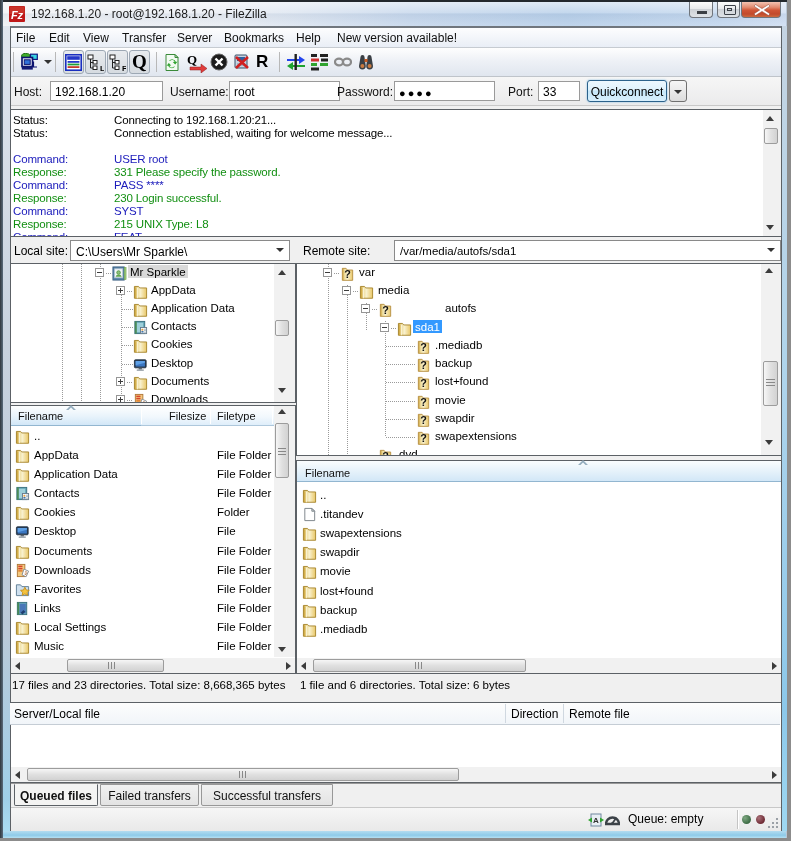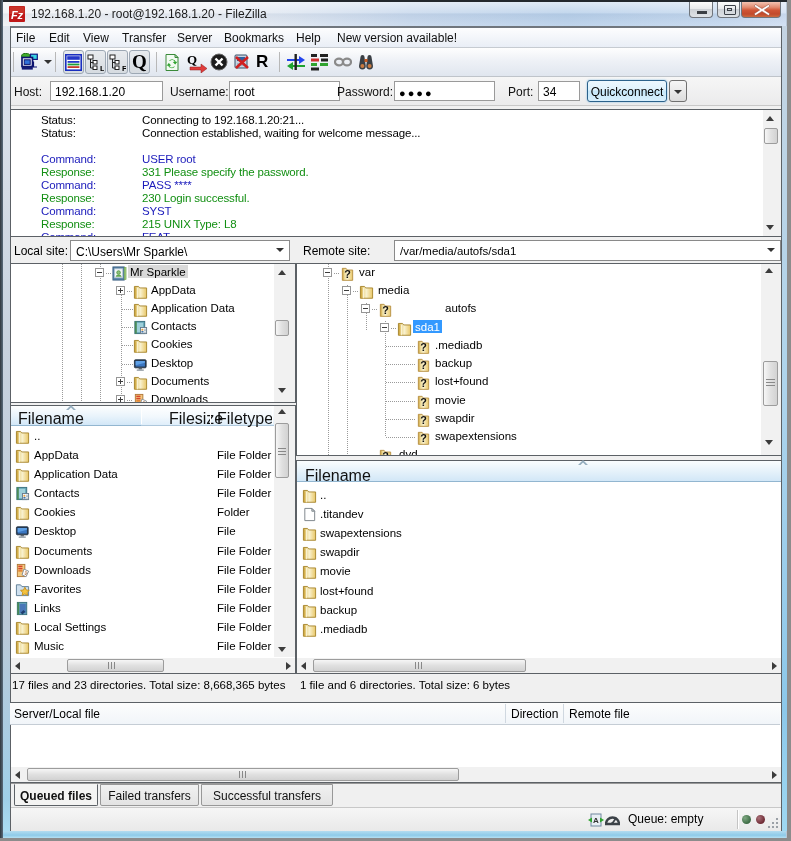--- a/index.html
+++ b/index.html
@@ -28,39 +28,39 @@
 #toolbar{top:48px;height:29px;background:linear-gradient(180deg,#fefefe,#eef1f6 45%,#e0e6ef);border-bottom:1px solid #bfc4ca;}
 #qcbar{top:77px;height:29px;background:linear-gradient(180deg,#f6f6f6,#ebebec);border-bottom:1px solid #c8c8c8;}
 .tbsep{position:absolute;top:52px;width:1px;height:20px;background:#b8b8b8;}
 .tbtn{position:absolute;top:50px;width:21px;height:24px;border:1px solid #9da8b4;border-radius:3px;
  background:linear-gradient(180deg,#e8ebee,#d6dbe0);}
 .qclabel{position:absolute;top:85px;color:#111;}
 .qcinput{position:absolute;top:81px;height:20px;background:#fff;border:1px solid #9a9a9a;
  font-size:12px;color:#000;padding:3px 4px 0 4px;}
 #log{left:10px;top:109px;width:772px;height:128px;background:#fff;border:1px solid #5c6166;}
 .logline{position:absolute;left:13px;white-space:nowrap;font-size:11.5px;letter-spacing:-0.15px;}
-.ll{display:inline-block;width:101px;margin-left:28px;}
+.ll{display:inline-block;width:101px;}
 .st{color:#000;}.rs{color:#128f12;}.cm{color:#1b1bbb;}
 .vsb{position:absolute;background:#f1f1f1;width:15px;}
 .hsb{position:absolute;background:#f1f1f1;height:15px;}
 .sbthumb{position:absolute;background:linear-gradient(90deg,#f6f6f6,#e0e0e0 50%,#d2d2d2);border:1px solid #9c9c9c;border-radius:2px;}
 .sbthumbh{position:absolute;background:linear-gradient(180deg,#f6f6f6,#e0e0e0 50%,#d2d2d2);border:1px solid #9c9c9c;border-radius:2px;}
 .arr{position:absolute;width:0;height:0;}
 .combo{position:absolute;background:#fff;border:1px solid #8a8a8a;height:21px;padding:4px 0 0 5px;color:#000;top:240px;}
 .cbtn{position:absolute;width:17px;height:18px;top:0px;}
 .darr{position:absolute;width:0;height:0;border-left:4px solid transparent;border-right:4px solid transparent;border-top:4px solid #333;}
 .panel{position:absolute;background:#fff;border:1px solid #5c6166;}
 .tlabel{position:absolute;white-space:nowrap;font-size:11.5px;padding:1px 2px 0 2px;color:#000;}
 .exp{position:absolute;width:9px;height:9px;background:#fff;border:1px solid #969696;}
 .exp i{position:absolute;left:1px;top:3px;width:5px;height:1px;background:#3c3c3c;}
 .exp.plus b{position:absolute;left:3px;top:1px;width:1px;height:5px;background:#3c3c3c;}
 .dotv{position:absolute;width:1px;background-image:linear-gradient(180deg,#9a9a9a 50%,transparent 50%);background-size:1px 2px;}
 .doth{position:absolute;height:1px;background-image:linear-gradient(90deg,#9a9a9a 50%,transparent 50%);background-size:2px 1px;}
 .lhead{position:absolute;background:linear-gradient(180deg,#ffffff,#f2f8fd 55%,#dfeefa);}
-.hcol{position:absolute;font-size:16px;color:#111;}
+.hcol{position:absolute;font-size:11px;color:#111;}
 .hdiv{position:absolute;width:1px;background:#d9e7f2;border-right:1px solid #fff;}
 .ltext{position:absolute;font-size:11.5px;color:#000;white-space:nowrap;}
 .statusline{position:absolute;color:#000;font-size:11.5px;}
 #queue{left:10px;top:702px;width:772px;height:81px;background:#fff;border:1px solid #5c6166;}
 #qhead{position:absolute;left:10px;top:703px;width:770px;height:22px;background:linear-gradient(180deg,#fdfdfd,#f1f5f9);border-bottom:1px solid #c5cdd5;}
 .tab{position:absolute;top:784px;height:22px;border:1px solid #989898;background:linear-gradient(180deg,#f1f1f1,#e3e3e3);color:#111;text-align:center;padding-top:4px;border-radius:0 0 2px 2px;font-size:12px;}
 .tab.active{background:#f4f4f3;border-color:#5c6166;border-top:1px solid #f4f4f3;font-weight:bold;}
 #statusbar{left:11px;top:807px;width:770px;height:24px;background:linear-gradient(180deg,#f6f6f6,#e9e9e9);border-top:1px solid #c8c8c8;}
 .led{position:absolute;width:9px;height:9px;border-radius:50%;}
 svg{display:block;}
@@ -264,21 +264,21 @@
     <circle cx="12.6" cy="13" r="2" fill="#c87a40"></circle>
 </svg>
 <div class="abs bar" id="qcbar"></div>
 <div class="qclabel" style="left:14px">Host:</div>
 <div class="qcinput" style="left:50px;width:113px">192.168.1.20</div>
 <div class="qclabel" style="left:170px">Username:</div>
 <div class="qcinput" style="left:229px;width:111px">root</div>
 <div class="qclabel" style="left:337px">Password:</div>
 <div class="qcinput" style="left:394px;width:101px;letter-spacing:2px;font-size:11px;padding-top:5px">●●●●</div>
 <div class="qclabel" style="left:508px">Port:</div>
-<div class="qcinput" style="left:538px;width:42px">34</div>
+<div class="qcinput" style="left:538px;width:42px">33</div>
 <div class="abs" style="left:587px;top:80px;width:80px;height:22px;border:1px solid #2c628b;border-radius:3px;
 background:linear-gradient(180deg,#edf8fe,#dff2fc 45%,#c6e8fa 50%,#d8effc);text-align:center;padding-top:4px;color:#000;
 box-shadow:0 0 2px #7ab8e0;">Quickconnect</div>
 <div class="abs" style="left:669px;top:80px;width:18px;height:22px;border:1px solid #707070;border-radius:3px;
 background:linear-gradient(180deg,#f6f6f6,#dcdcdc);">
     <div class="darr" style="left:4px;top:9px"></div>
   </div>
 <div class="abs" id="log"></div>
 <div class="abs" style="left:11px;top:110px;width:752px;height:126px;overflow:hidden" id="logclip">
 <div class="logline st" style="left:2px;top:4.3px"><span class="ll">Status:</span>Connecting to 192.168.1.20:21...</div>

